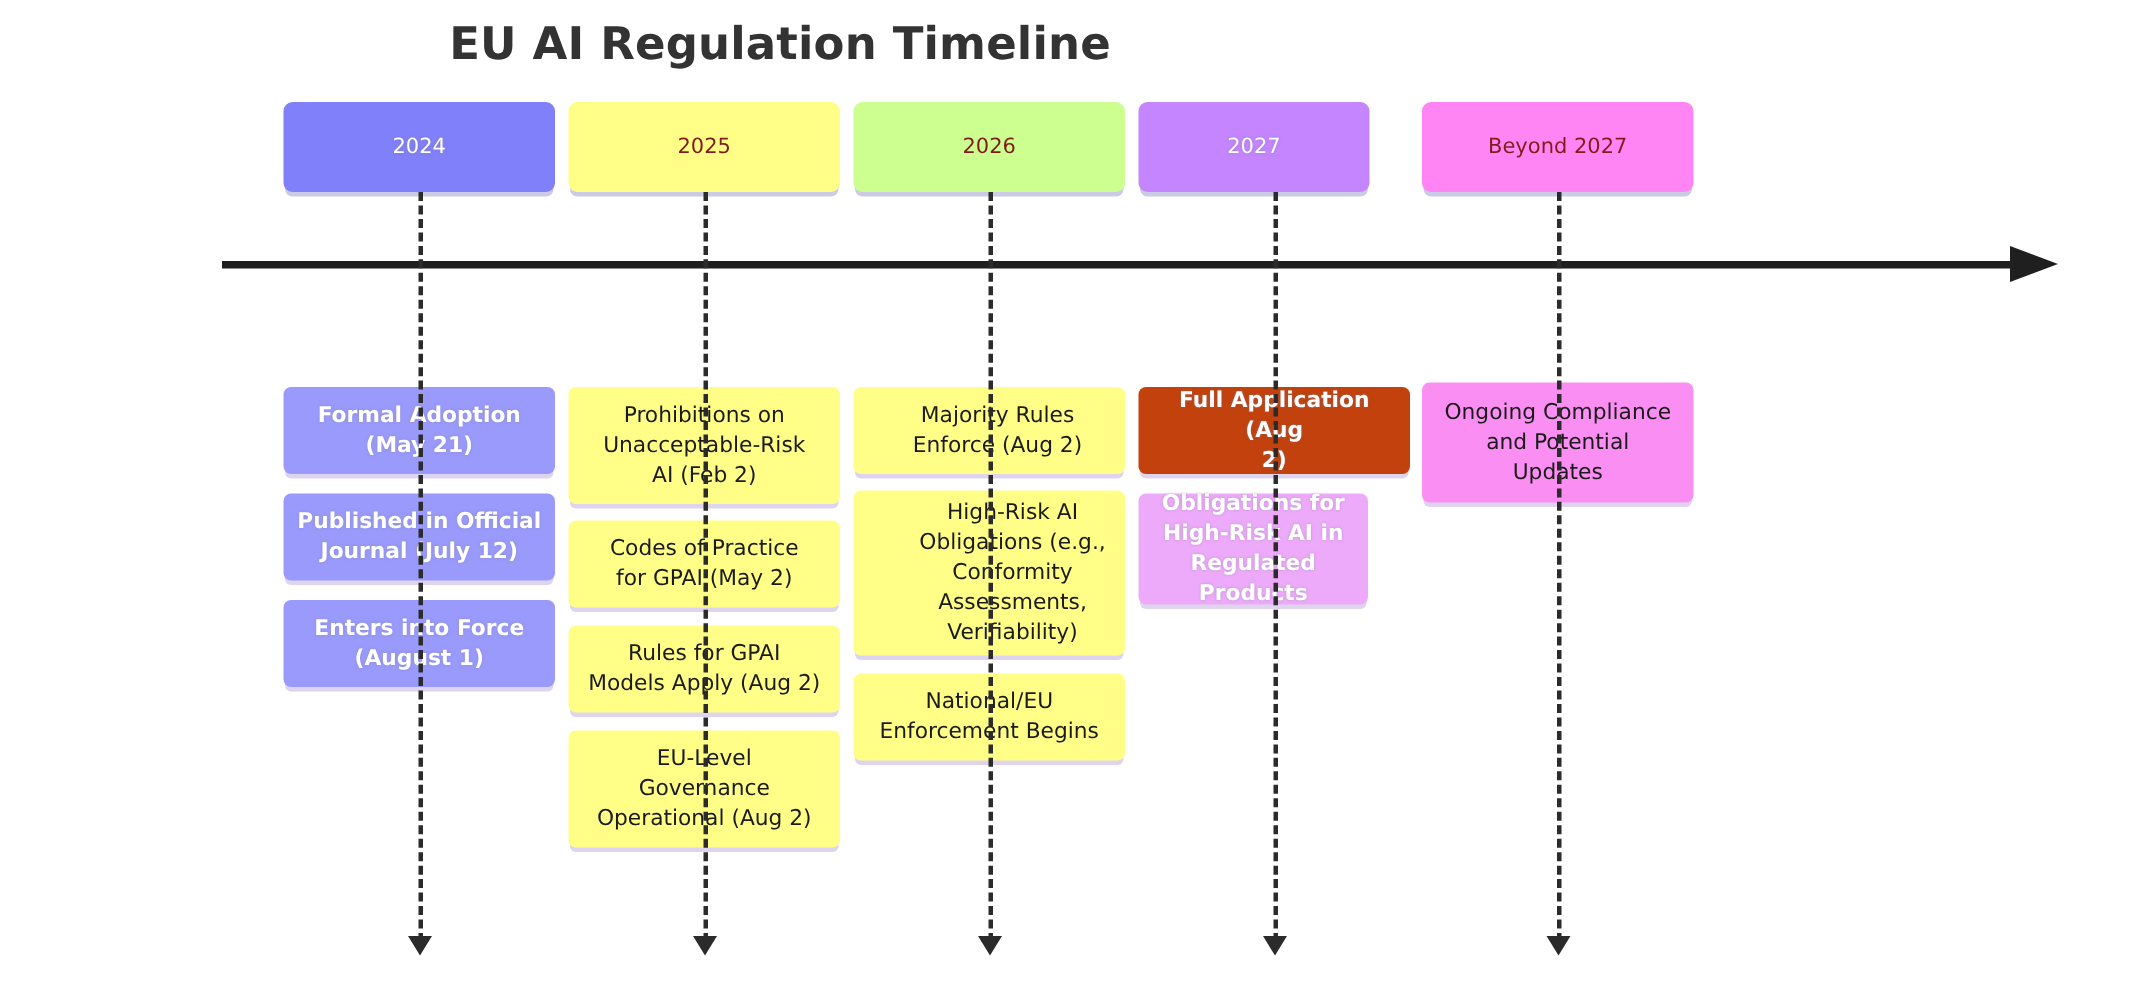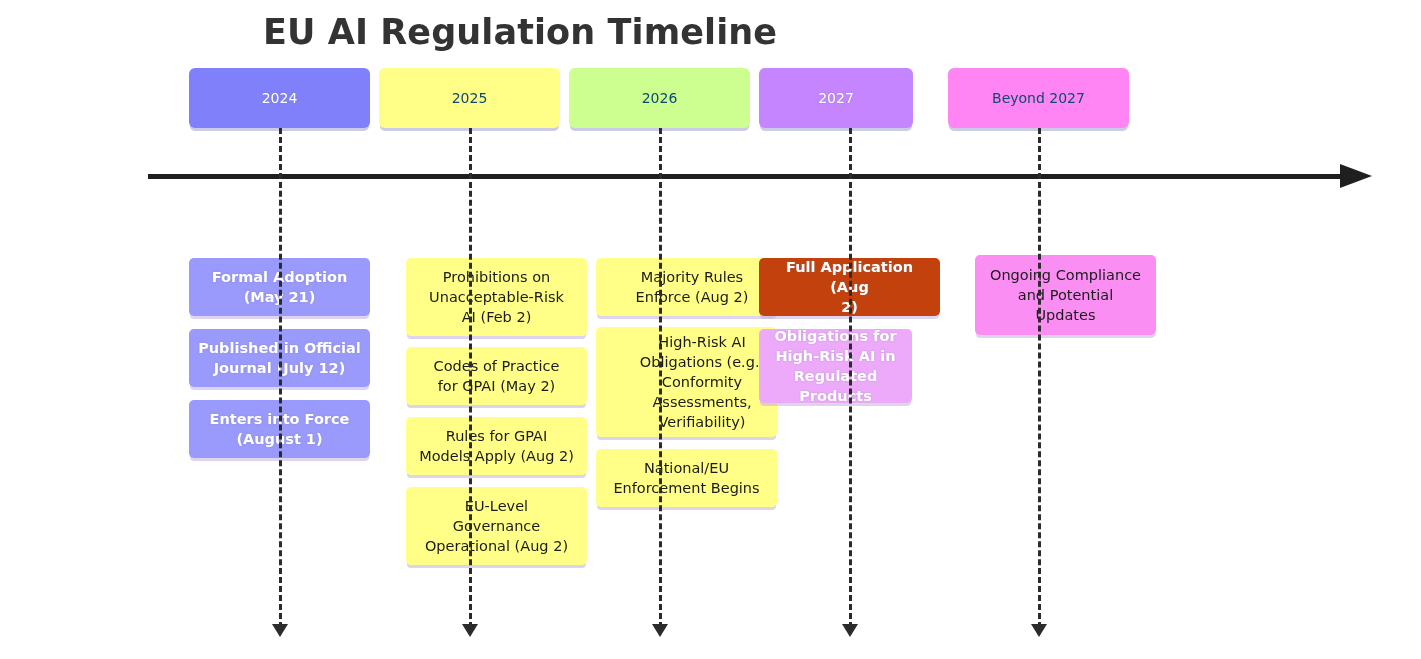--- a/index.html
+++ b/index.html
@@ -19,21 +19,21 @@
     inset: 0;
     width: 1421px;
     height: 659px;
   }
   .diagram-title {
     position: absolute;
     left: 0;
     top: 12px;
     width: 1040px;
     text-align: center;
-    font-size: 35px;
+    font-size: 30px;
     font-weight: 700;
     color: #333333;
     letter-spacing: 0.1px;
     white-space: nowrap;
   }
   
   .axis-line {
     position: absolute;
     left: 148px;
     top: 174px;
@@ -79,21 +79,21 @@
     justify-content: center;
     font-size: 14px;
     box-sizing: border-box;
     box-shadow: 0 4px 0 -1px rgba(160,160,210,0.55);
   }
   .period-header.light-label {
     color: #ffffff;
     text-shadow: 0 0 2px rgba(120,120,160,0.55);
   }
   .period-header.dark-label {
-    color: #0c4a6e;
+    color: #7f1d1d;
   }
   
   .event-box {
     position: absolute;
     border-radius: 5px;
     box-sizing: border-box;
     display: flex;
     align-items: center;
     justify-content: center;
     text-align: center;
@@ -103,21 +103,20 @@
     box-shadow: 0 4px 0 -1px rgba(190,170,220,0.5);
   }
   .event-box.light-label {
     color: #ffffff;
     font-weight: 700;
     text-shadow: 0 0 2px rgba(130,130,170,0.5);
   }
   .event-box.dark-label {
     color: #1b1b1b;
     font-weight: 400;
-    margin-left: 27px;
   }
   .event-text { display: block; width: 100%; white-space: pre-line; }
 </style>
 </head>
 <body>
 
 <div id="timeline-root">
 
   <div class="diagram-title">EU AI Regulation Timeline</div>
 

